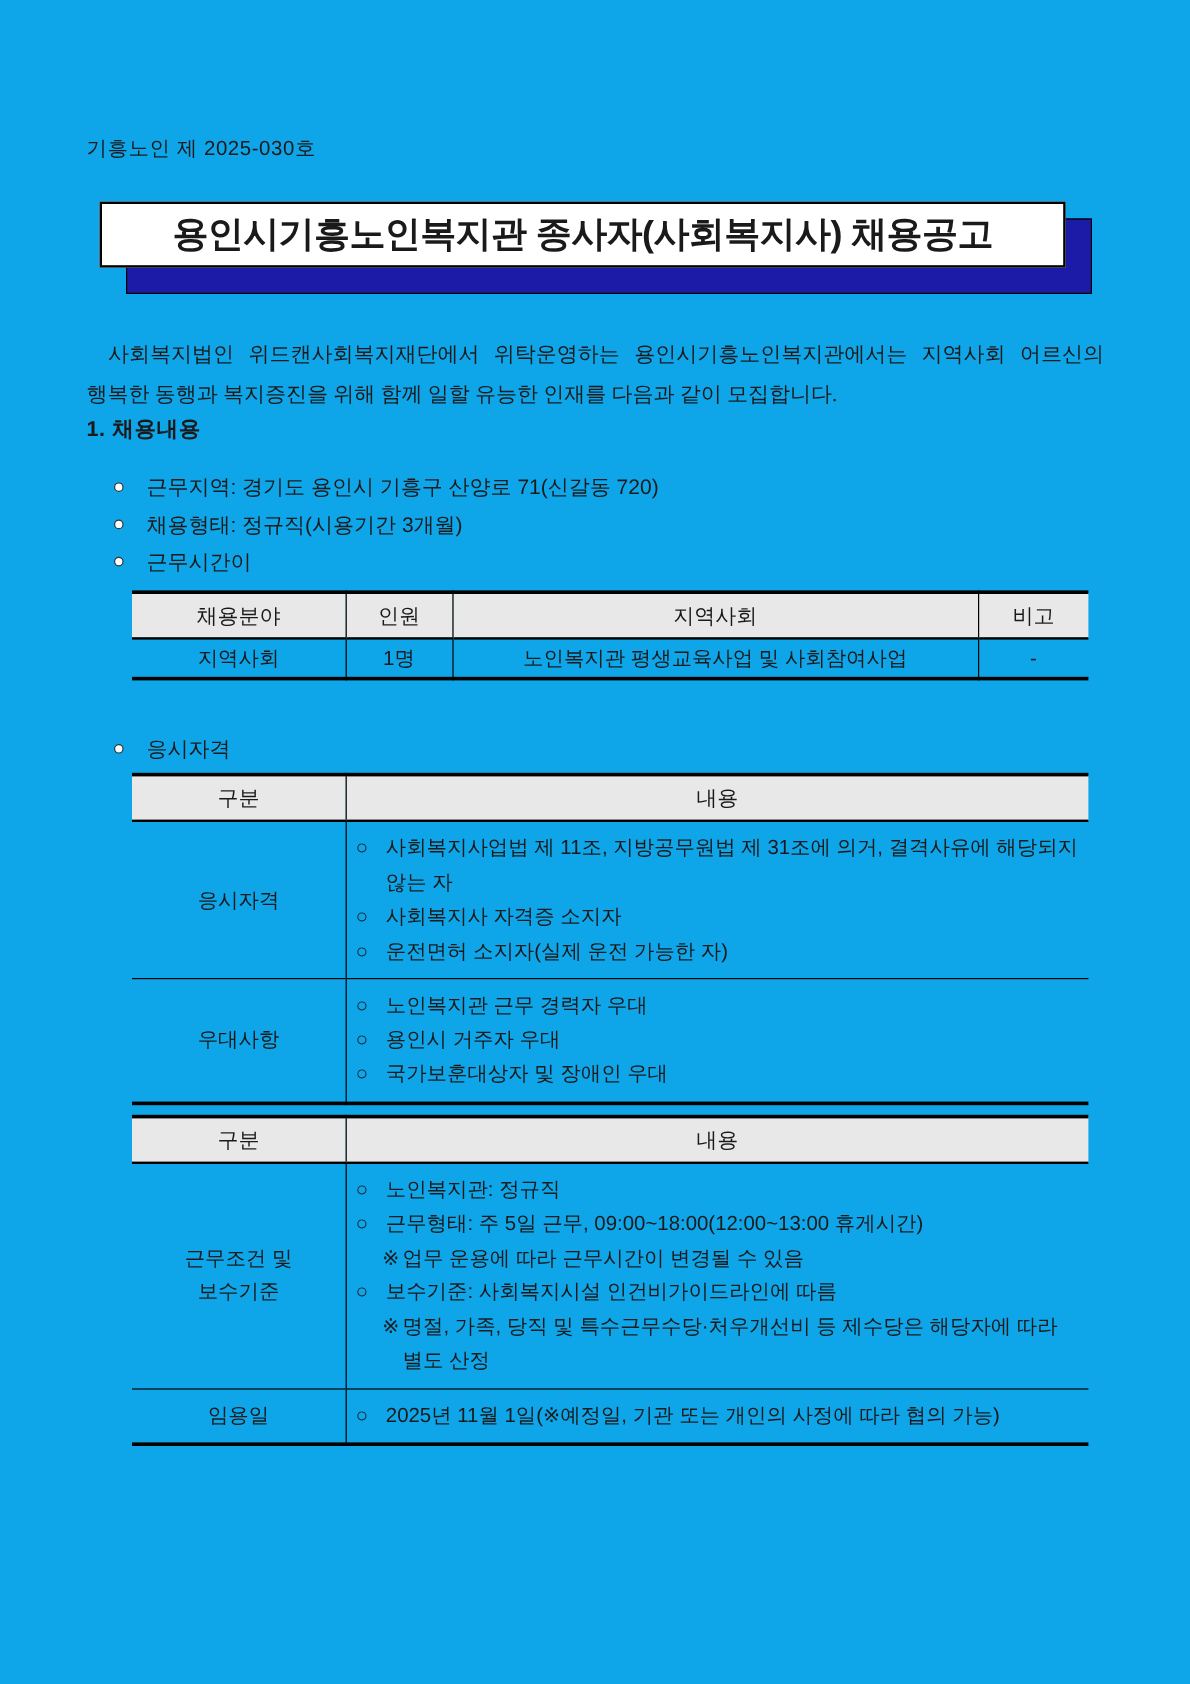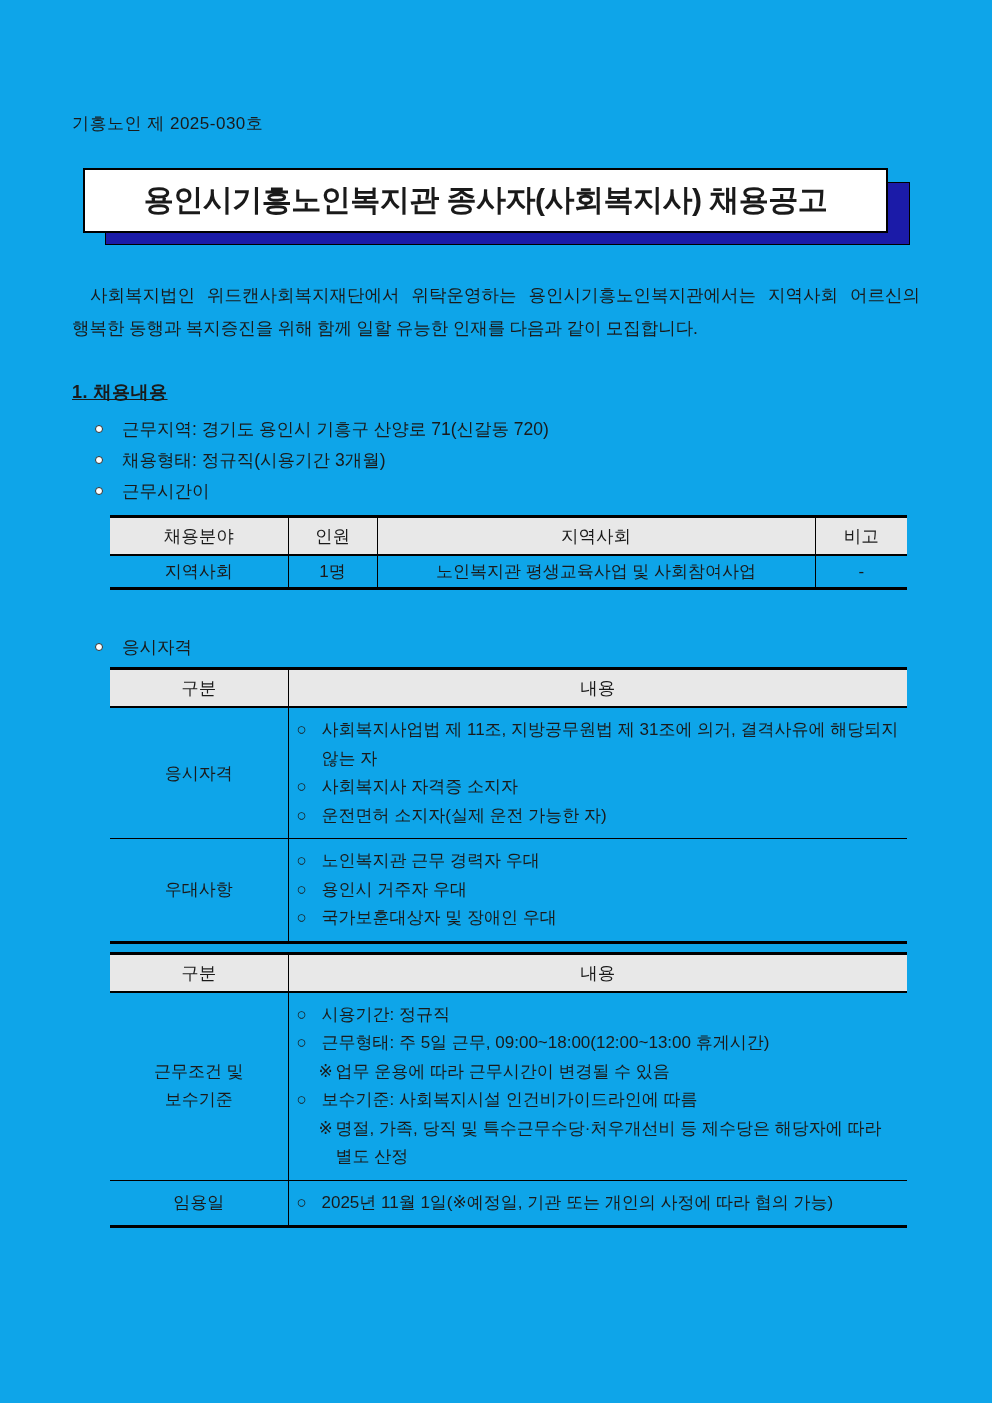--- a/index.html
+++ b/index.html
@@ -26,49 +26,49 @@
     width:805px;height:65px;
   }
   .title-shadow{
     position:absolute;left:22px;top:14px;
     width:805px;height:63px;
     background:var(--shadow-blue);
     border:1px solid #000;
   }
   .title-box{
     position:absolute;left:0;top:0;
-    width:805px;height:65px;
+    width:805px;height:55px;
     background:#ffffff;
     border:2px solid #000;
     display:flex;align-items:center;justify-content:center;
     font-size:30px;font-weight:bold;letter-spacing:-.5px;
     white-space:nowrap;
   }
   
   .intro{
     margin-top:46px;
     font-size:17.5px;line-height:33px;
     text-align:justify;text-indent:18px;
     word-break:keep-all;
     font-family:Liberation Serif, serif;
   }
   
   .sec-heading{
     font-size:18px;font-weight:bold;letter-spacing:.5px;
   }
-  .sec-heading.s1{margin-top:35px;text-decoration:underline;}
+  .sec-heading.s1{}
   .sec-heading.s2{margin-top:42px;}
   
   .bullet{
     position:relative;
     padding-left:50px;
     font-size:17.5px;line-height:31px;
     margin-top:0;
   }
-  .bullets{margin-top:10px;}
+  .bullets{margin-top:22px;}
   .bullet .dot{
     position:absolute;left:23px;top:11px;
     width:8px;height:8px;
     border:1.5px solid #333;border-radius:50%;
     background:#fff;
   }
   .bullet.solo{margin-top:42px;}
   
   table{
     border-collapse:collapse;
@@ -231,21 +231,21 @@
         <th>내용</th>
       </tr>
       <tr>
         <td class="center">
           <div class="label-line">근무조건 및</div>
           <div class="label-line">보수기준</div>
         </td>
         <td class="content">
           <div class="line">
             <span class="m">○</span>
-            <span>시용기간: 정규직</span>
+            <span>노인복지관: 정규직</span>
           </div>
           <div class="line">
             <span class="m">○</span>
             <span>근무형태: 주 5일 근무, 09:00~18:00(12:00~13:00 휴게시간)</span>
           </div>
           <div class="line note">
             <span class="m">※</span>
             <span>업무 운용에 따라 근무시간이 변경될 수 있음</span>
           </div>
           <div class="line">

